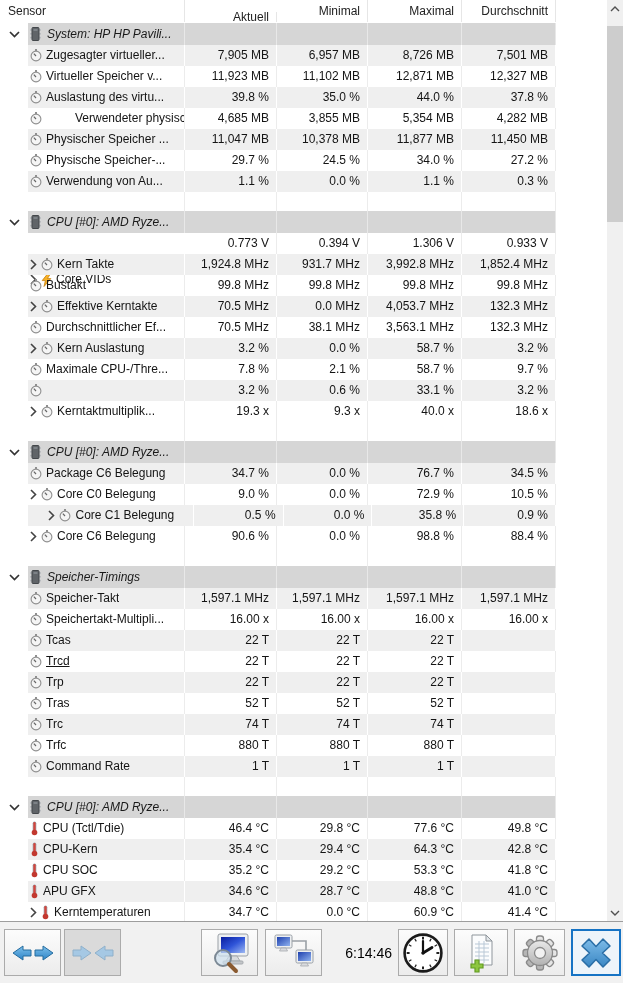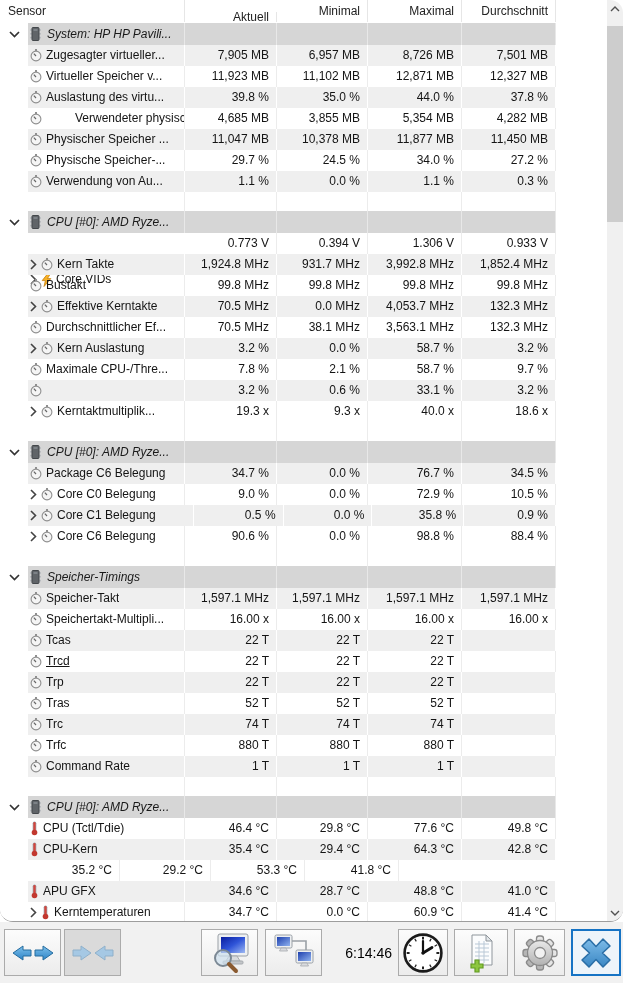--- a/index.html
+++ b/index.html
@@ -1,19 +1,19 @@
 <!DOCTYPE html>
 <html><head>
 <meta charset="utf-8">
 <style>
   html,body{margin:0;padding:0}
   body{width:623px;height:983px;overflow:hidden;background:#fff;
        font-family:"Liberation Sans",sans-serif;font-size:12px;color:#141414;}
   .table-area{position:relative;width:623px;height:921px;background:#fff;
-              border-bottom:1px solid #9d9d9d;overflow:hidden;border-radius:13px;}
+              border-bottom:1px solid #9d9d9d;overflow:hidden;}
   .hdr{display:flex;height:22px;align-items:stretch;background:#fff;}
   .hc{box-sizing:border-box;border-right:1px solid #e6e6e6;display:flex;align-items:center;
       white-space:nowrap;overflow:hidden;color:#222;}
   .hc.num{justify-content:flex-end;padding-right:7px;}
   .hc.first{padding-left:8px;}
   .rows{padding-top:1px;}
   .row{display:flex;height:21px;width:556px;}
   .gutter{width:28px;flex:none;display:flex;align-items:center;justify-content:center;background:#fff;}
   .cell{box-sizing:border-box;height:21px;line-height:21px;white-space:nowrap;overflow:hidden;}
   .sensor{width:157px;display:flex;align-items:center;gap:4px;padding-left:2px;}
@@ -471,21 +471,21 @@
             </span>
             <span class="rlabel">Core C0 Belegung</span>
           </div>
           <div class="cell val" style="width: 92px;">9.0 %</div>
           <div class="cell val" style="width: 91px;">0.0 %</div>
           <div class="cell val" style="width: 94px;">72.9 %</div>
           <div class="cell val" style="width: 94px;">10.5 %</div>
         </div>
         <div class="row shade">
           <div class="gutter"></div>
-          <div class="cell sensor" style="width: 170px;">
+          <div class="cell sensor" style="width: 170px; justify-content: center;">
             <span class="ric">
               <svg width="7" height="11" viewBox="0 0 7 11">
                 <polyline points="1,1 5.5,5.5 1,10" fill="none" stroke="#444" stroke-width="1.6"></polyline>
               </svg>
             </span>
             <span class="ric">
               <svg width="12" height="13" viewBox="0 0 12 13">
                 <rect x="5" y="0" width="2" height="2" fill="#8f8f8f"></rect>
                 <circle cx="6" cy="7" r="4.9" fill="#f5f5f5" stroke="#8f8f8f" stroke-width="1.1"></circle>
                 <line x1="6" y1="7" x2="3.8" y2="4.6" stroke="#666" stroke-width="1.2"></line>
@@ -760,20 +760,30 @@
             </span>
             <span class="rlabel">CPU-Kern</span>
           </div>
           <div class="cell val" style="width: 92px;">35.4 °C</div>
           <div class="cell val" style="width: 91px;">29.4 °C</div>
           <div class="cell val" style="width: 94px;">64.3 °C</div>
           <div class="cell val" style="width: 94px;">42.8 °C</div>
         </div>
         <div class="row">
           <div class="gutter"></div>
+          <div class="cell sensor" style="width: 157px;">
+            <span class="ric">
+              <svg width="9" height="15" viewBox="0 0 9 15">
+                <line x1="4.5" y1="2.2" x2="4.5" y2="9.5" stroke="#9aa0a6" stroke-width="3.6" stroke-linecap="round"></line>
+                <line x1="4.5" y1="2.2" x2="4.5" y2="9.5" stroke="#d6453d" stroke-width="2.2" stroke-linecap="round"></line>
+                <circle cx="4.5" cy="11.5" r="2.8" fill="#c2382f"></circle>
+              </svg>
+            </span>
+            <span class="rlabel">CPU SOC</span>
+          </div>
           <div class="cell val" style="width: 92px;">35.2 °C</div>
           <div class="cell val" style="width: 91px;">29.2 °C</div>
           <div class="cell val" style="width: 94px;">53.3 °C</div>
           <div class="cell val" style="width: 94px;">41.8 °C</div>
         </div>
         <div class="row shade">
           <div class="gutter"></div>
           <div class="cell sensor" style="width: 157px;">
             <span class="ric">
               <svg width="9" height="15" viewBox="0 0 9 15">

